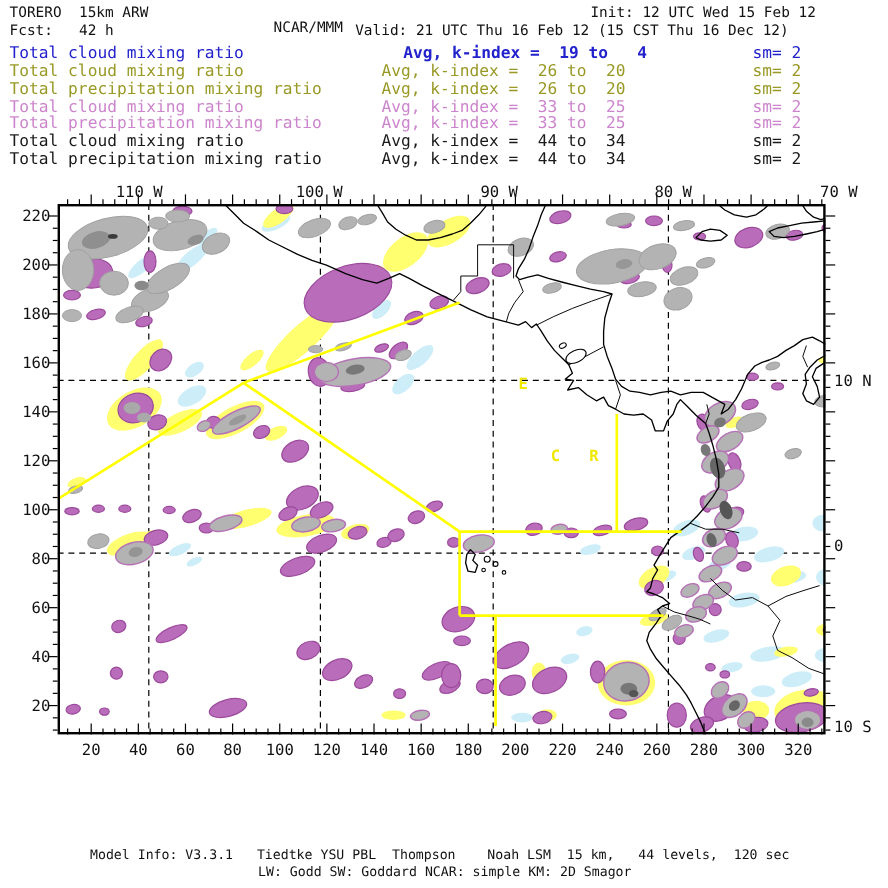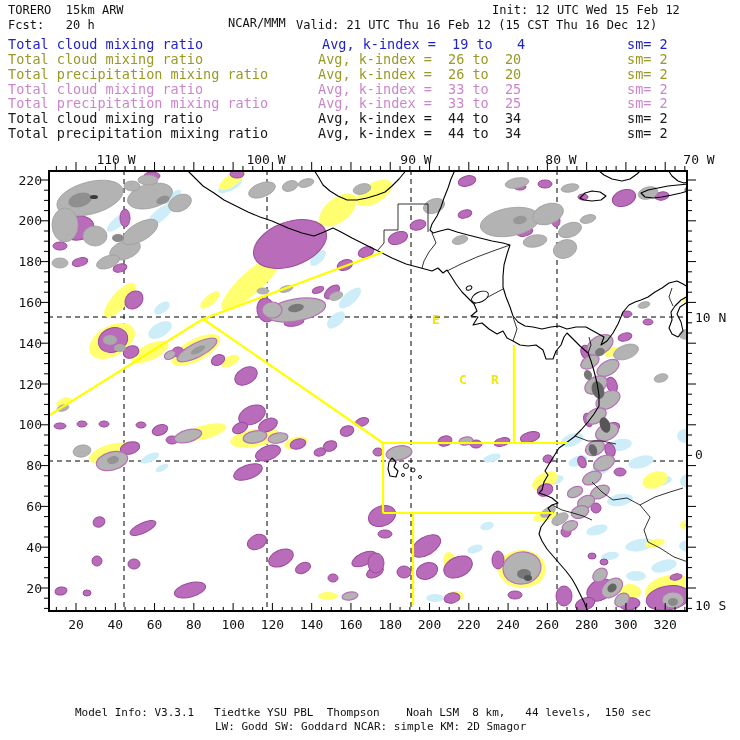--- a/index.html
+++ b/index.html
@@ -11,34 +11,34 @@
   .ftr{font-size:11px;color:#111;}
   svg{position:absolute;left:0;top:0;}
   text{font-family:"DejaVu Sans Mono","Liberation Mono",monospace;}
 </style>
 </head>
 <body>
 
 <div class="abs hdr" style="left:8px;top:3px">TORERO  15km ARW</div>
 <div class="abs hdr" style="left:228px;top:16px">NCAR/MMM</div>
 <div class="abs hdr" style="left:492px;top:3px">Init: 12 UTC Wed 15 Feb 12</div>
-<div class="abs hdr" style="left:8px;top:18px">Fcst:   20 h</div>
+<div class="abs hdr" style="left:8px;top:18px">Fcst:   42 h</div>
 <div class="abs hdr" style="left:296px;top:18px">Valid: 21 UTC Thu 16 Feb 12 (15 CST Thu 16 Dec 12)</div>
 
 <div id="legend">
-    <div class="abs leg" style="left: 0px; top: 37px; width: 740px; color: rgb(34, 34, 204);"><span class="abs" style="left: 8px;">Total cloud mixing ratio</span><span class="abs" style="left: 322px;">Avg, k-index =  19 to   4</span><span class="abs" style="left: 627px;">sm= 2</span></div>
+    <div class="abs leg" style="left: 0px; top: 37px; width: 740px; color: rgb(34, 34, 204);"><span class="abs" style="left: 8px;">Total cloud mixing ratio</span><span class="abs" style="left: 336px; font-weight: bold;">Avg, k-index =  19 to   4</span><span class="abs" style="left: 627px;">sm= 2</span></div>
     <div class="abs leg" style="left: 0px; top: 51.85px; width: 740px; color: rgb(153, 153, 38);"><span class="abs" style="left: 8px;">Total cloud mixing ratio</span><span class="abs" style="left: 318px;">Avg, k-index =  26 to  20</span><span class="abs" style="left: 627px;">sm= 2</span></div>
     <div class="abs leg" style="left: 0px; top: 66.7px; width: 740px; color: rgb(153, 153, 38);"><span class="abs" style="left: 8px;">Total precipitation mixing ratio</span><span class="abs" style="left: 318px;">Avg, k-index =  26 to  20</span><span class="abs" style="left: 627px;">sm= 2</span></div>
     <div class="abs leg" style="left: 0px; top: 81.55px; width: 740px; color: rgb(204, 133, 204);"><span class="abs" style="left: 8px;">Total cloud mixing ratio</span><span class="abs" style="left: 318px;">Avg, k-index =  33 to  25</span><span class="abs" style="left: 627px;">sm= 2</span></div>
     <div class="abs leg" style="left: 0px; top: 96.4px; width: 740px; color: rgb(204, 133, 204);"><span class="abs" style="left: 8px;">Total precipitation mixing ratio</span><span class="abs" style="left: 318px;">Avg, k-index =  33 to  25</span><span class="abs" style="left: 627px;">sm= 2</span></div>
     <div class="abs leg" style="left: 0px; top: 111.25px; width: 740px; color: rgb(26, 26, 26);"><span class="abs" style="left: 8px;">Total cloud mixing ratio</span><span class="abs" style="left: 318px;">Avg, k-index =  44 to  34</span><span class="abs" style="left: 627px;">sm= 2</span></div>
     <div class="abs leg" style="left: 0px; top: 126.1px; width: 740px; color: rgb(26, 26, 26);"><span class="abs" style="left: 8px;">Total precipitation mixing ratio</span><span class="abs" style="left: 318px;">Avg, k-index =  44 to  34</span><span class="abs" style="left: 627px;">sm= 2</span></div>
   </div>
 
-<div class="abs ftr" style="left:75px;top:706px">Model Info: V3.3.1   Tiedtke YSU PBL  Thompson    Noah LSM  8 km,   44 levels,  150 sec</div>
+<div class="abs ftr" style="left:75px;top:706px">Model Info: V3.3.1   Tiedtke YSU PBL  Thompson    Noah LSM  15 km,   44 levels,  120 sec</div>
 <div class="abs ftr" style="left:215px;top:720px">LW: Godd SW: Goddard NCAR: simple KM: 2D Smagor</div>
 
 <svg id="mapsvg" width="740" height="740" viewBox="0 0 740 740">
   <defs>
     <clipPath id="mapclip">
         <rect x="48" y="170" width="640" height="442"></rect>
       </clipPath>
   </defs>
   <g id="g-grid" clip-path="url(#mapclip)">
       <line x1="124" y1="170" x2="124" y2="612" stroke="#000" stroke-width="1" stroke-dasharray="5 4"></line>

